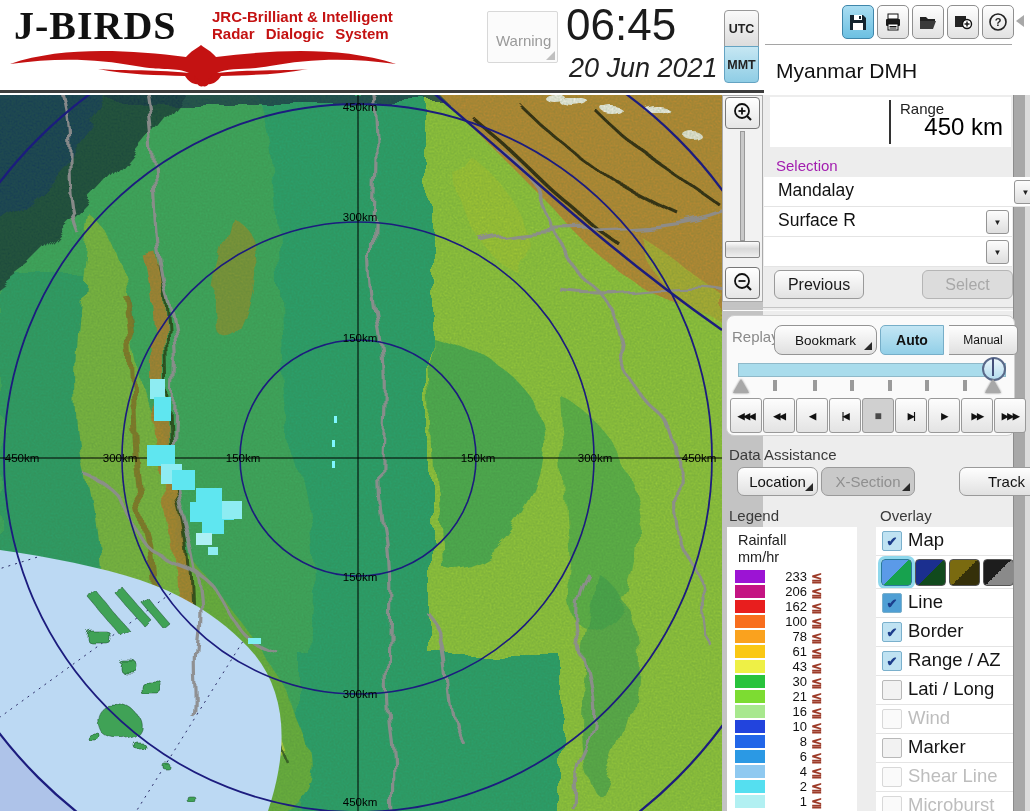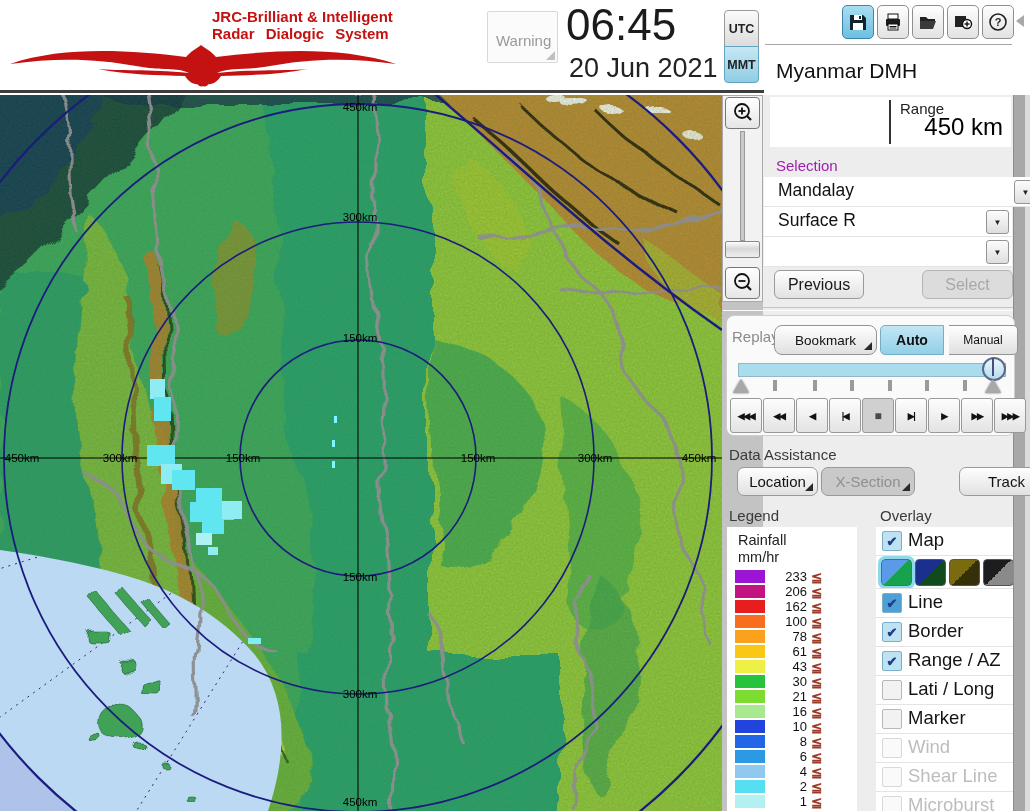--- a/index.html
+++ b/index.html
@@ -11,21 +11,21 @@
       font-weight:bold;font-size:40px;color:#111;letter-spacing:1px;}
   .tagline{position:absolute;left:212px;color:#c41212;font-weight:bold;font-size:15px;line-height:15px;}
   #tag1{top:9px;} #tag2{top:26px;word-spacing:7px;}
   #eagle{position:absolute;left:8px;top:42px;}
   #warning-btn{position:absolute;left:487px;top:11px;width:69px;height:50px;background:#fbfbfb;
       border:1px solid #d8d8d8;border-radius:2px;color:#9a9a9a;font-size:15px;}
   #warning-btn span{position:absolute;left:8px;top:20px;}
   #warning-btn::after{content:"";position:absolute;right:2px;bottom:2px;
       border-left:9px solid transparent;border-bottom:9px solid #c0c0c0;}
   #clock-time{position:absolute;left:566px;top:0px;font-size:44px;color:#1b1b1b;}
-  #clock-date{position:absolute;left:569px;top:53px;font-size:27px;color:#222;}
+  #clock-date{position:absolute;left:569px;top:53px;font-size:27px;color:#222;font-style:italic;}
   .tzbtn{position:absolute;left:724px;width:33px;height:35px;border:1px solid #999;
       font-size:12.5px;font-weight:bold;color:#222;display:flex;align-items:center;justify-content:center;
       background:linear-gradient(#fafafa,#dcdcdc);}
   #tz-utc{top:10px;border-radius:4px 4px 0 0;}
   #tz-mmt{top:46px;border-radius:0 0 4px 4px;background:linear-gradient(#c6e7f3,#8fcde5);border-color:#64a3c2;}
   #toolbar{position:absolute;left:842px;top:5px;display:flex;gap:3px;}
   .tbtn{width:30px;height:32px;border:1px solid #8f8f8f;border-radius:5px;
       background:linear-gradient(#fefefe,#e2e2e2);display:flex;align-items:center;justify-content:center;}
   .tbtn.active{background:linear-gradient(#a9ddf2,#6cc0e2);border-color:#3f86aa;}
   #hdr-divider{position:absolute;left:765px;top:44px;width:247px;height:1px;background:#a5a5a5;}
@@ -123,20 +123,21 @@
   .ov-styles{position:relative;height:32px;border-top:1px solid #e4e4e4;}
   .mapstyle{position:absolute;top:3px;width:29px;height:25px;border-radius:4px;border:1px solid #555;}
   .mapstyle.selected{box-shadow:0 0 0 3px #8fd8ec;border-color:#2a7a9a;}
 </style>
 </head>
 <body>
 
 <div id="app">
 
   <div id="header">
+    <div id="logo-title">J-BIRDS</div>
     <div id="tag1" class="tagline">JRC-Brilliant &amp; Intelligent</div>
     <div id="tag2" class="tagline">Radar Dialogic System</div>
     <svg id="eagle" width="390" height="46" viewBox="0 0 390 46">
       <path fill="#c41212" d="M2,22 C55,4 120,8 178,15 C183,9 188,7 193,3 C198,7 203,9 208,15
         C266,8 331,4 388,22 C340,15 299,17 262,24 C236,29 221,25 209,31 C250,27 280,29 300,27
         C270,33 240,33 213,34 C208,42 200,45 195,39 C190,45 182,42 177,34 C150,33 120,33 90,27
         C110,29 140,27 181,31 C169,25 154,29 128,24 C91,17 50,15 2,22 Z"></path>
       <path fill="#c41212" d="M186,33 C190,41 200,41 204,33 C203,42 198,46 195,44 C192,46 187,42 186,33 Z"></path>
     </svg>
 
@@ -537,29 +538,29 @@
       </div>
       <div class="ov-row">
         <span class="ov-cb" style="background: rgb(191, 226, 242);">✔</span>
         <span class="ov-lbl">Range / AZ</span>
       </div>
       <div class="ov-row">
         <span class="ov-cb unchecked"></span>
         <span class="ov-lbl">Lati / Long</span>
       </div>
       <div class="ov-row">
+        <span class="ov-cb disabled"></span>
+        <span class="ov-lbl disabled">Wind</span>
+      </div>
+      <div class="ov-row">
         <span class="ov-cb unchecked"></span>
         <span class="ov-lbl">Marker</span>
       </div>
       <div class="ov-row">
         <span class="ov-cb disabled"></span>
-        <span class="ov-lbl disabled">Wind</span>
-      </div>
-      <div class="ov-row">
-        <span class="ov-cb disabled"></span>
         <span class="ov-lbl disabled">Shear Line</span>
       </div>
       <div class="ov-row">
         <span class="ov-cb disabled"></span>
         <span class="ov-lbl disabled">Microburst</span>
       </div>
     </div>
 </div>
 
 </body></html>

